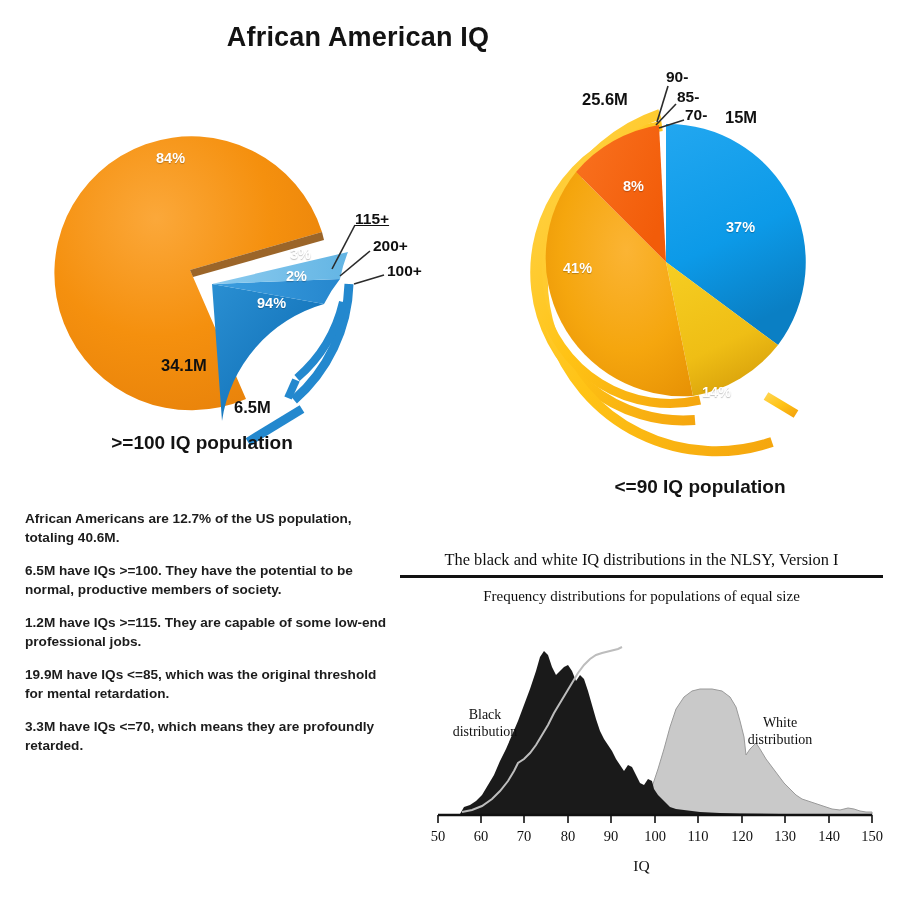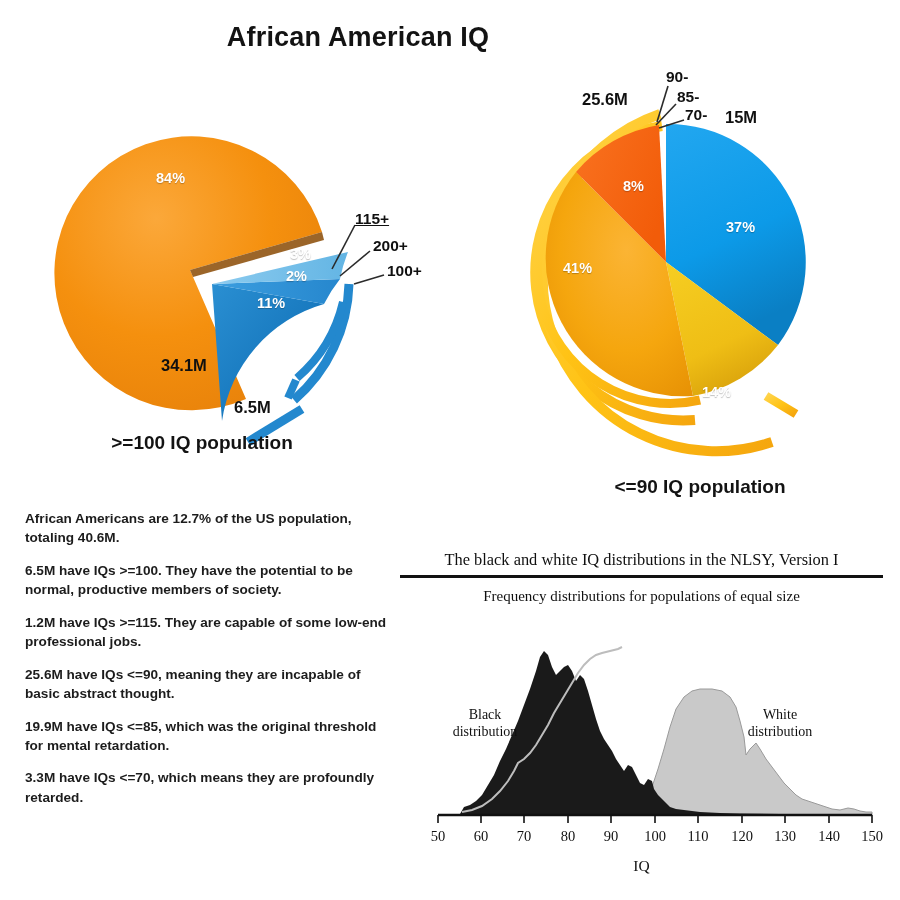--- a/index.html
+++ b/index.html
@@ -61,21 +61,21 @@
   }
   #nlsy-rule{ height:3px; background:#111; margin:1px 0 10px; }
   #nlsy-subtitle{ font-size:15px; text-align:center; margin-bottom:4px; }
   #nlsy-plot{ position:relative; width:483px; height:250px; }
   #nlsy-plot svg{ display:block; }
   .nlsy-series-label{
     position:absolute; text-align:center; font-size:14px;
     line-height:1.18; white-space:nowrap;
   }
   #label-black{ left:35px; top:98px; width:100px; }
-  #label-white{ left:330px; top:98px; width:100px; }
+  #label-white{ left:330px; top:106px; width:100px; }
   .tick-txt{ font-family:"Liberation Serif", serif; font-size:14.5px; }
   #nlsy-xaxis-title{
     text-align:center; font-size:15.5px; margin-top:-2px;
   }
 </style>
 </head>
 <body>
 
 <div id="main-title">African American IQ</div>
 
@@ -120,22 +120,22 @@
     <g>
       <path d="M 309 222 A 160 160 0 0 1 254 338" stroke="#2388CE" stroke-width="9" fill="none" stroke-linecap="butt"></path>
       <path d="M 303 240 A 143 143 0 0 1 257 316" stroke="#2388CE" stroke-width="8" fill="none" stroke-linecap="butt"></path>
       <path d="M 256 318 L 248 336" stroke="#2388CE" stroke-width="8" fill="none"></path>
       <path d="M 247 337 A 160 160 0 0 0 258 341" stroke="#2388CE" stroke-width="0" fill="none"></path>
       <path d="M 208 380 L 262 347" stroke="#2388CE" stroke-width="9" fill="none"></path>
     </g>
   </svg>
 
   
-  <span class="pct-label" style="left:116px; top:88px;margin-top:20px;">84%</span>
-  <span class="pct-label" style="left:217px; top:233px;">11%</span>
+  <span class="pct-label" style="left:116px; top:88px;">84%</span>
+  <span class="pct-label" style="left:217px; top:233px;">94%</span>
   <span class="pct-label" style="left:246px; top:206px;">2%</span>
   <span class="pct-label" style="left:250px; top:184px;">3%</span>
 
   
   <svg width="420" height="400" viewBox="0 0 420 400" style="position:absolute;left:0;top:0;pointer-events:none">
     <line x1="315" y1="163" x2="292" y2="207" stroke="#2b2b2b" stroke-width="1.6"></line>
     <line x1="330" y1="189" x2="300" y2="214" stroke="#2b2b2b" stroke-width="1.6"></line>
     <line x1="344" y1="213" x2="314" y2="222" stroke="#2b2b2b" stroke-width="1.6"></line>
   </svg>
   <span class="callout" style="left:315px; top:148px;text-decoration:underline;">115+</span>
@@ -210,21 +210,20 @@
   <span class="callout" style="left:102px; top:28px; font-size:16.5px;">25.6M</span>
   <span class="callout" style="left:245px; top:46px; font-size:16.5px;">15M</span>
 
   <div class="pie-caption" id="chart-right-caption">&lt;=90 IQ population</div>
 </div>
 
 <div id="facts">
   <p>African Americans are 12.7% of the US population, totaling 40.6M.</p>
   <p>6.5M have IQs &gt;=100. They have the potential to be normal, productive members of society.</p>
   <p>1.2M have IQs &gt;=115. They are capable of some low-end professional jobs.</p>
-  <p>25.6M have IQs &lt;=90, meaning they are incapable of basic abstract thought.</p>
   <p>19.9M have IQs &lt;=85, which was the original threshold for mental retardation.</p>
   <p>3.3M have IQs &lt;=70, which means they are profoundly retarded.</p>
 </div>
 
 <div id="nlsy">
   <div id="nlsy-title">The black and white IQ distributions in the NLSY, Version I</div>
   <div id="nlsy-rule"></div>
   <div id="nlsy-subtitle">Frequency distributions for populations of equal size</div>
 
   <div id="nlsy-plot">

